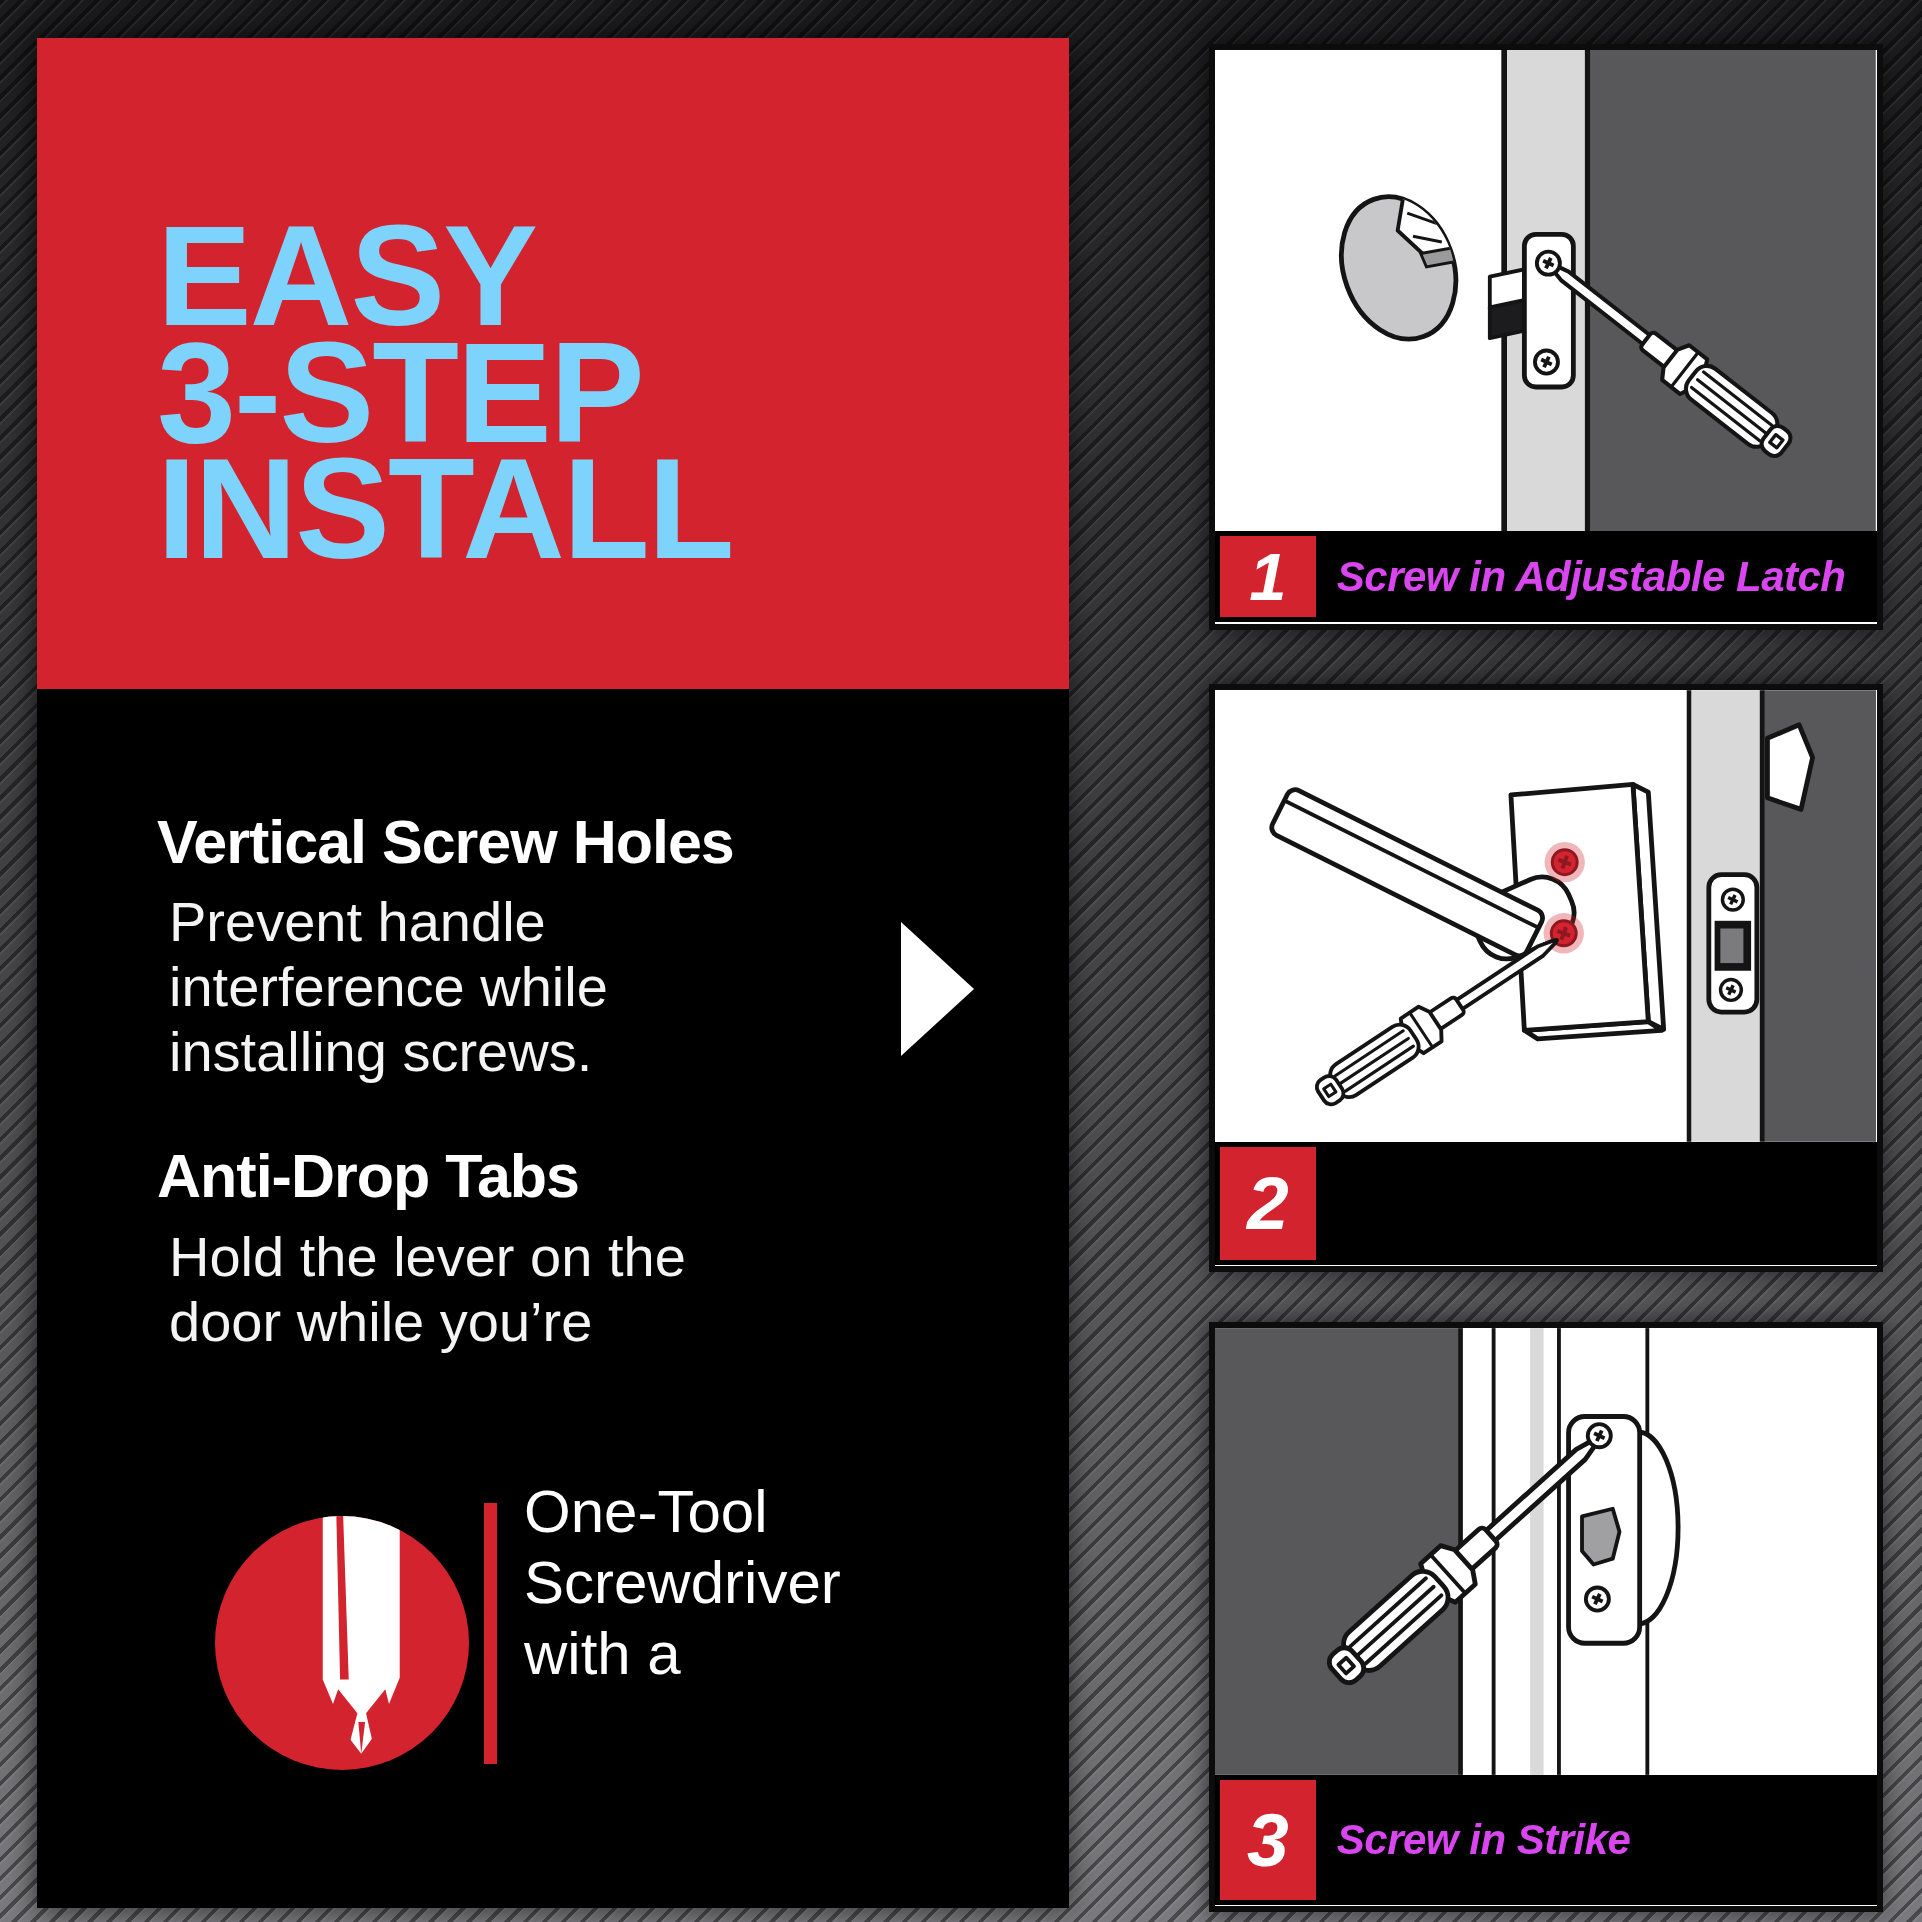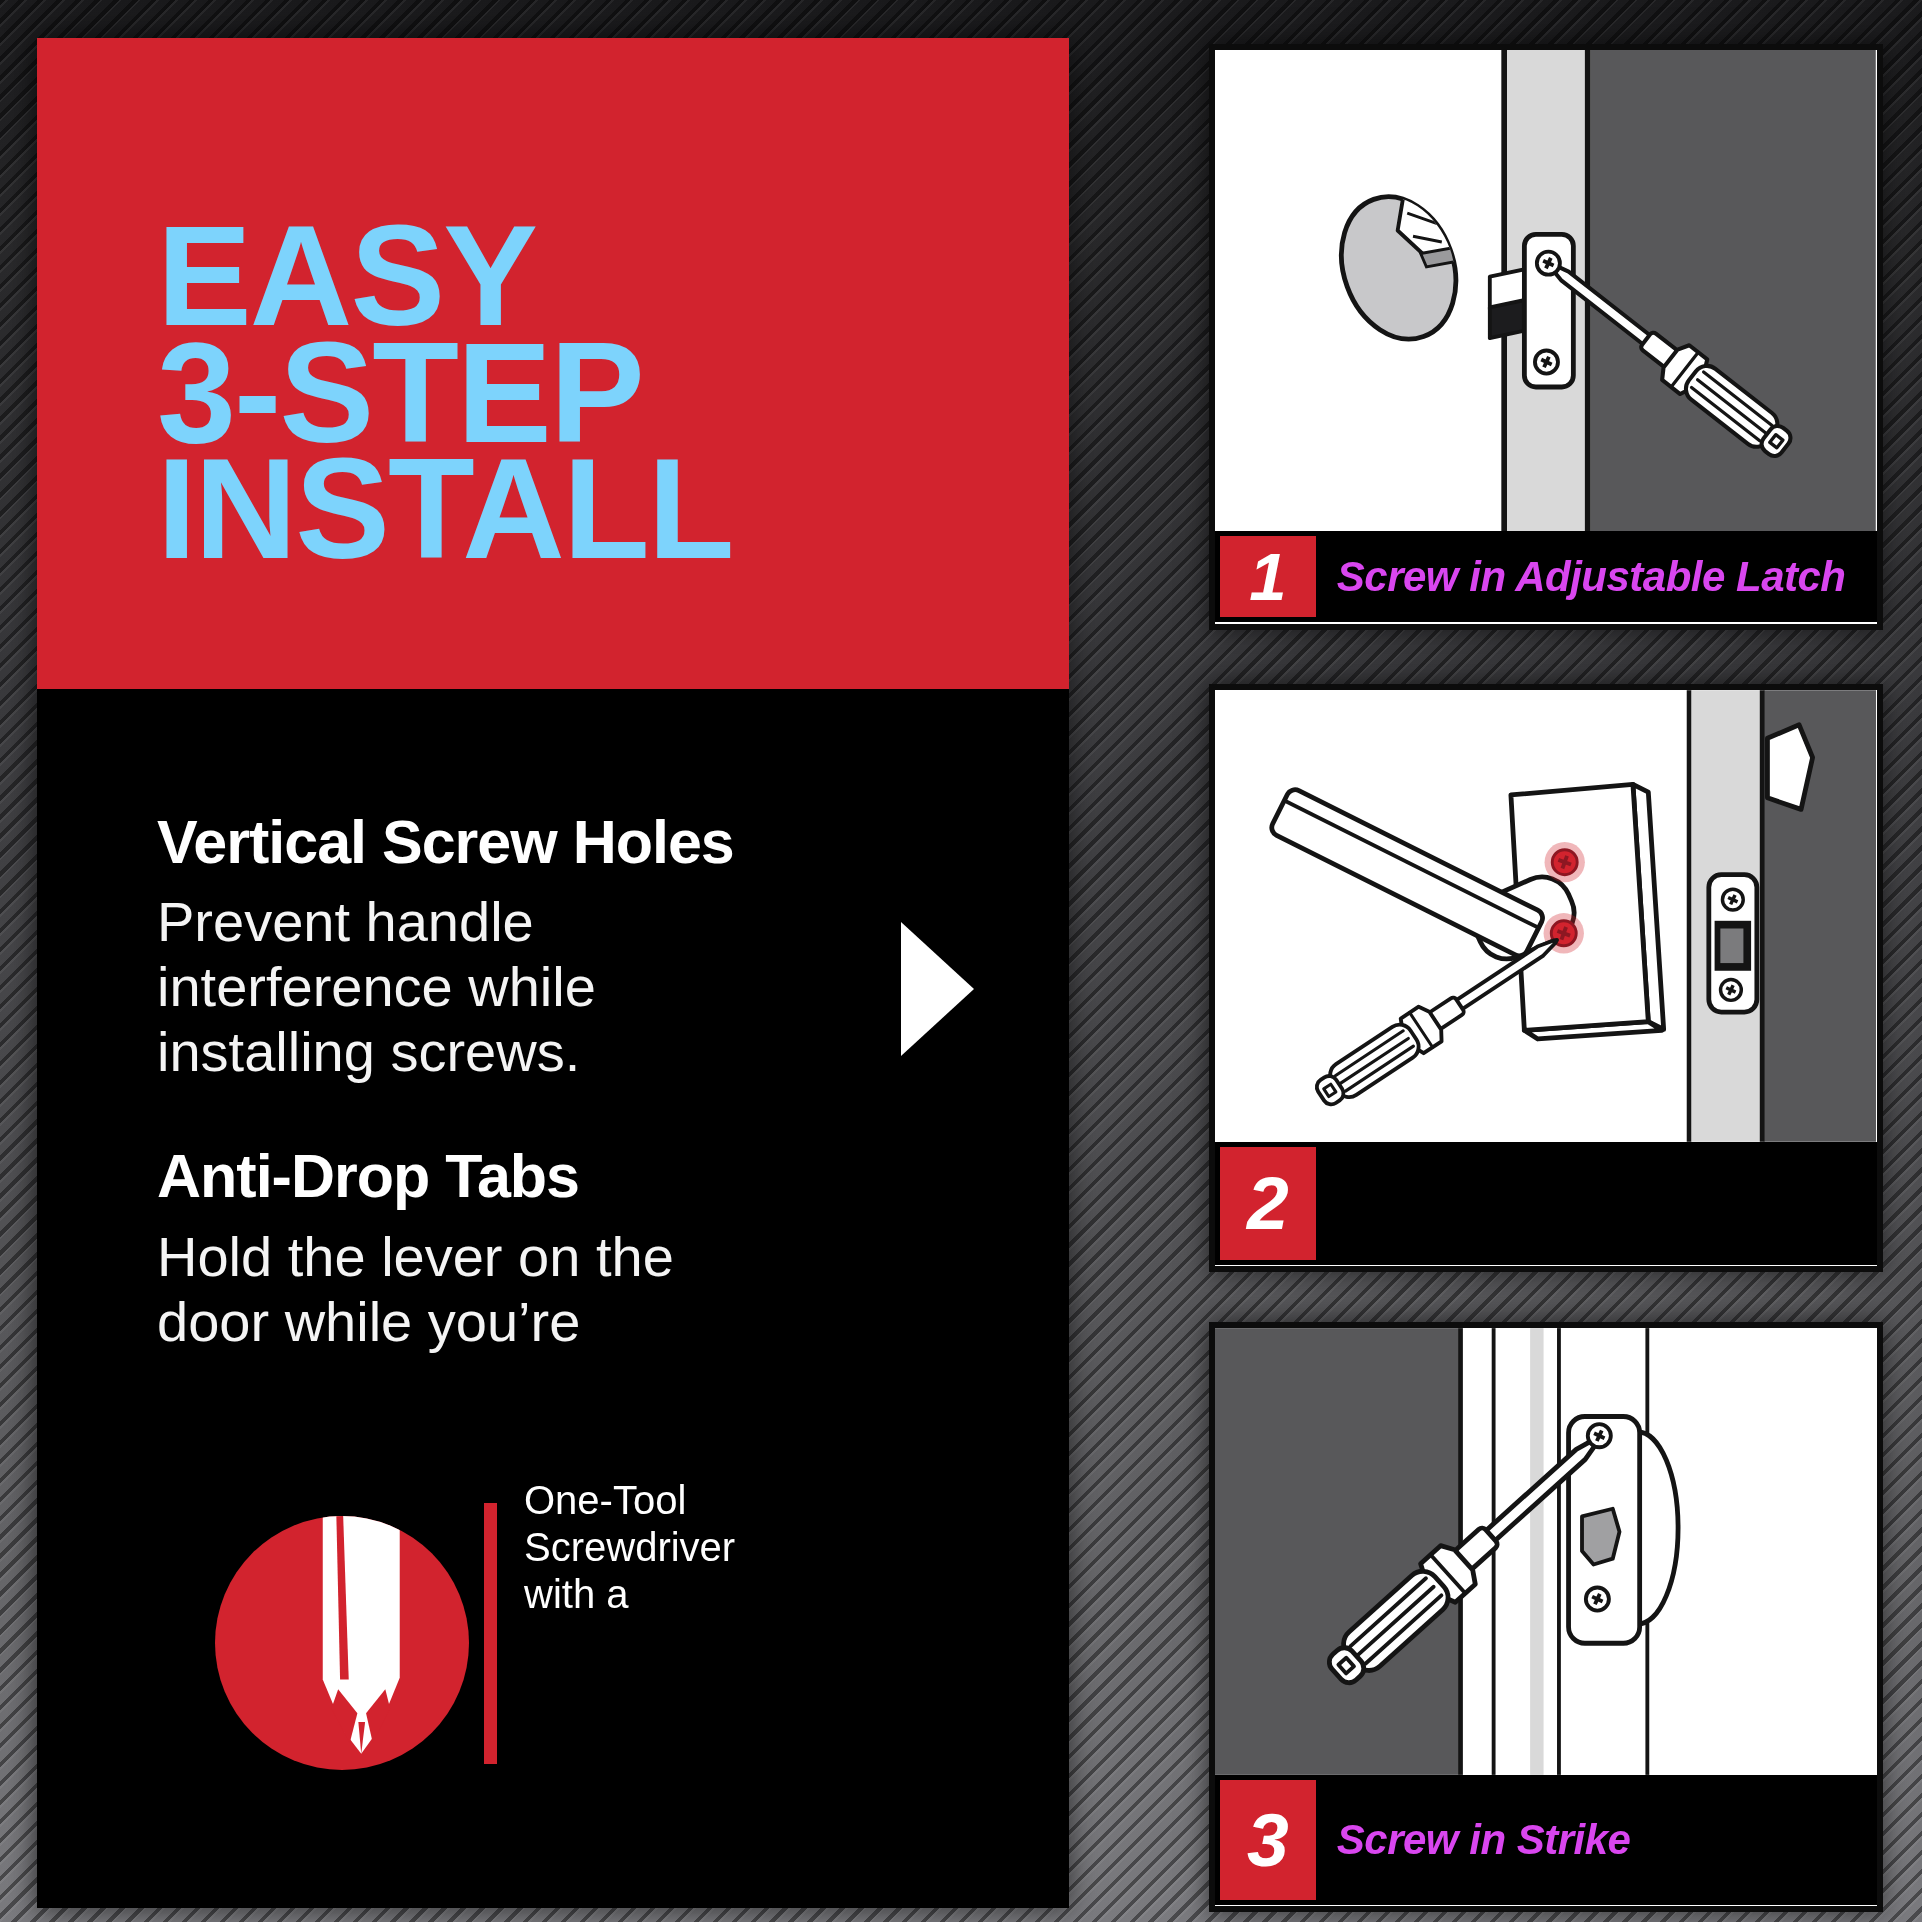--- a/index.html
+++ b/index.html
@@ -48,33 +48,33 @@
     letter-spacing:-1.9px;
   }
   .features{
     position:absolute;left:120px;top:769px;width:807px;color:#fff;
   }
   .feat-title{
     font-size:61px;font-weight:900;letter-spacing:-1px;margin:0 0 13.4px 0;
   }
   .feat-body{
     font-size:56px;font-weight:300;line-height:1.16;color:#f4f4f4;
-    margin:0 0 56px 0;
+    margin:0 0 56px 12px;
   }
   .arrow-right{
     position:absolute;left:864px;top:884px;width:0;height:0;
     border-top:67px solid transparent;border-bottom:67px solid transparent;
     border-left:73px solid #fff;
   }
   .one-tool{position:absolute;left:0;top:0;width:100%;height:100%;pointer-events:none;}
   .bit-badge{position:absolute;left:178px;top:1478px;width:254px;height:254px;}
   .ot-divider{position:absolute;left:447px;top:1465px;width:12.5px;height:261px;background:var(--red);}
   .ot-text{
     position:absolute;left:487px;top:1439px;color:#fff;
-    font-size:40px;font-weight:300;line-height:1.18;
+    font-size:60px;font-weight:300;line-height:1.18;
   }
 
   
   .step{
     position:absolute;left:1209px;width:674px;
     background:#fff;border:6.7px solid var(--border-black);
     box-sizing:border-box;
     box-shadow:0 0 25px rgba(0,0,0,.6);
   }
   .step-1{top:44px;height:586px;}

